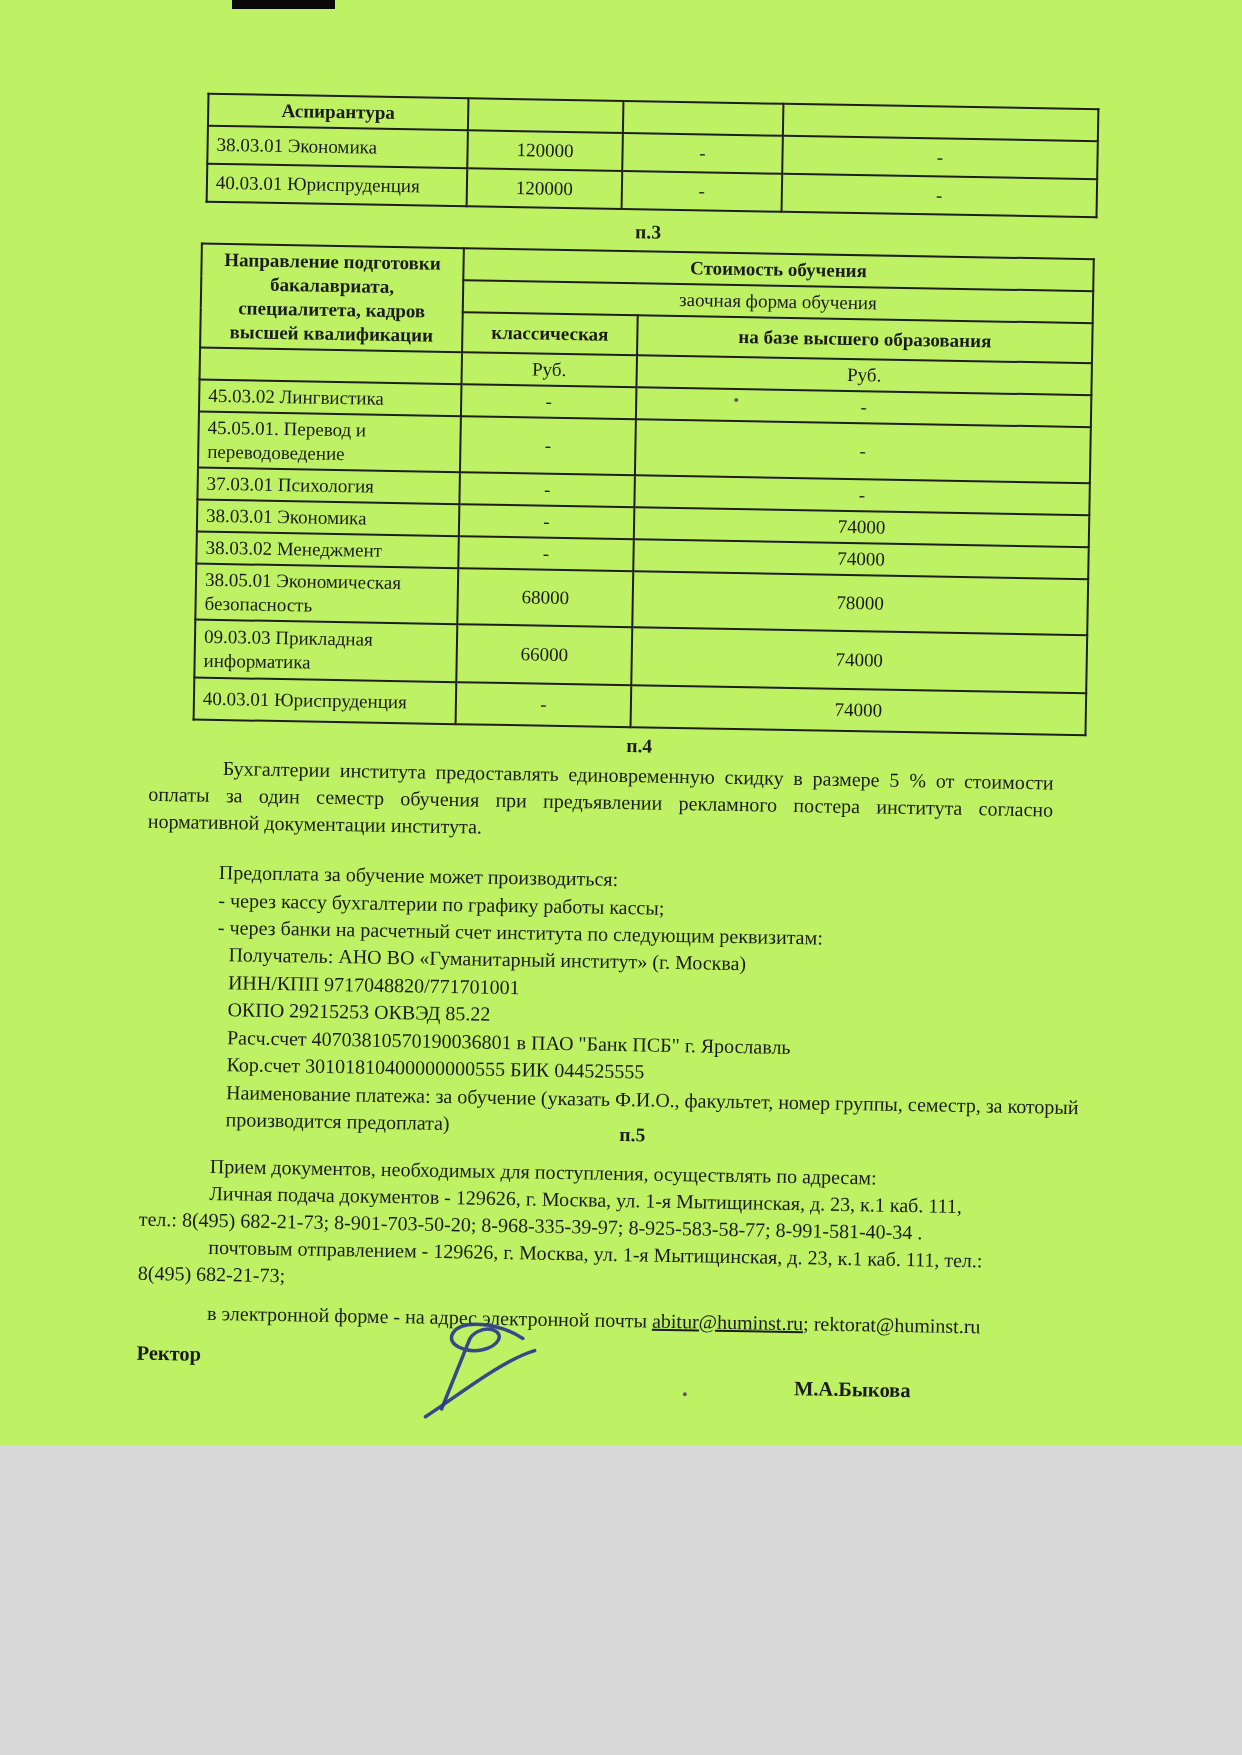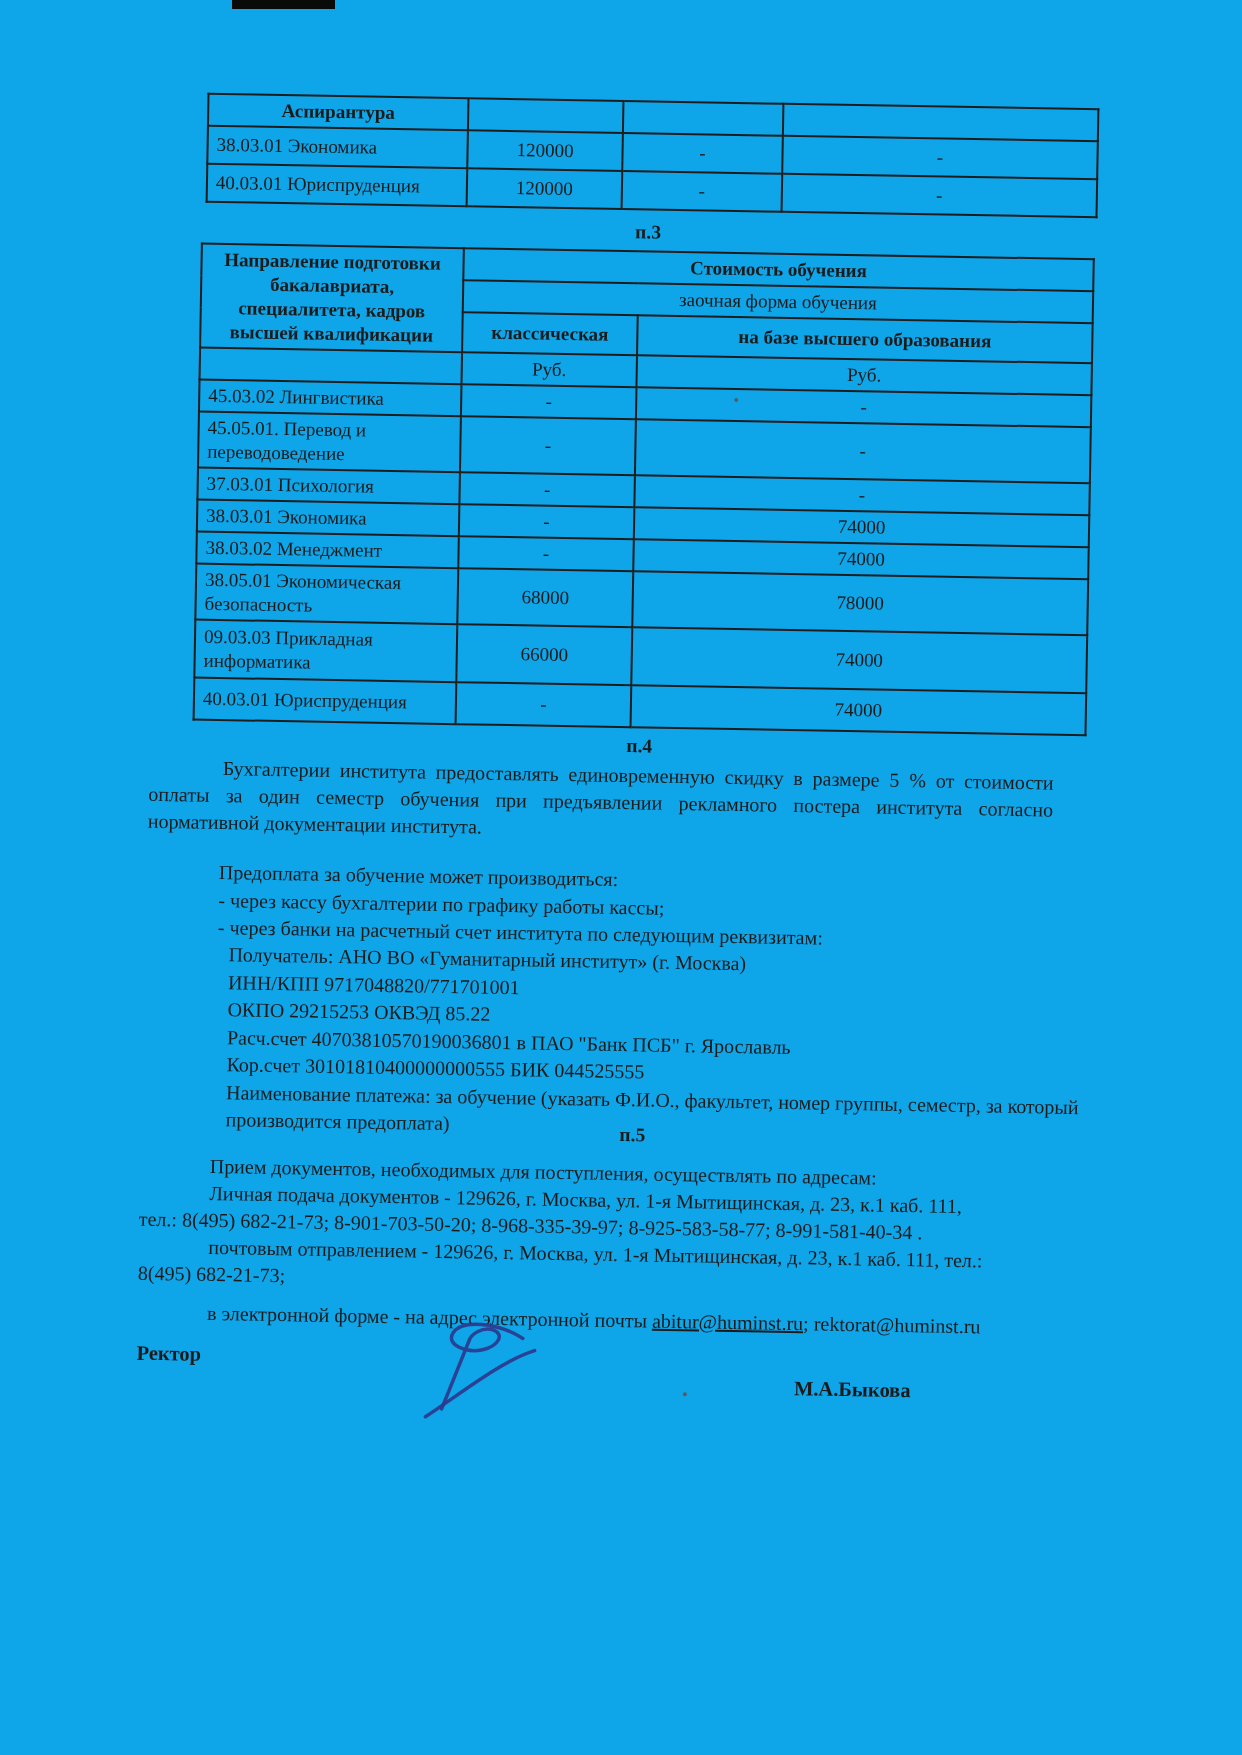--- a/index.html
+++ b/index.html
@@ -1,21 +1,21 @@
 <!DOCTYPE html>
 <html><head>
 <meta charset="utf-8">
 <style>
   * { box-sizing: border-box; margin: 0; padding: 0; }
   html, body { background: #d8d8d8; }
   .page {
     position: relative;
     width: 1242px;
-    height: 1755px;
-    background: #0ea5e9;
+    height: 1445px;
+    background: #bef264;
     overflow: hidden;
     font-family: "Liberation Serif", serif;
     color: #1b1b1b;
     padding-left: 8px;
   }
   
   .scan {
     position: absolute;
     inset: 0;
     transform: rotate(1deg);

